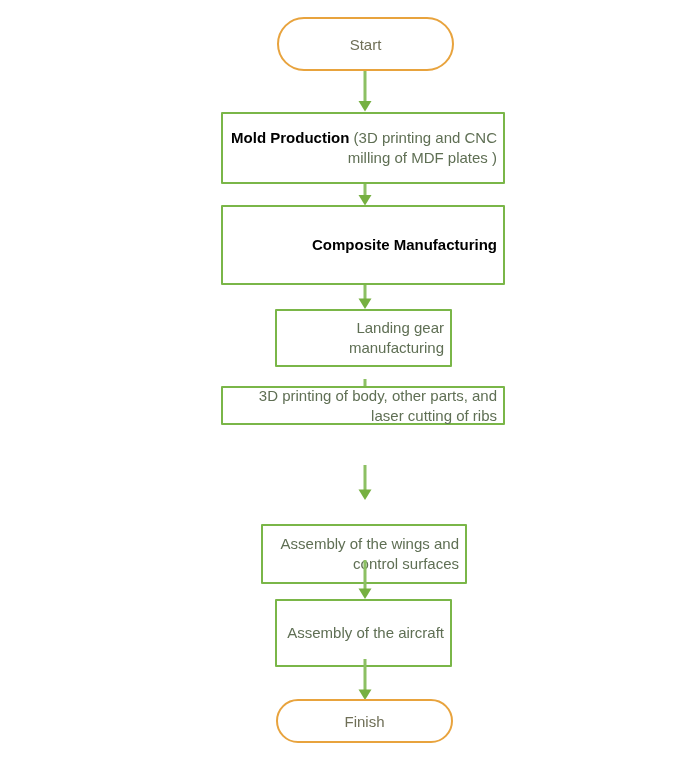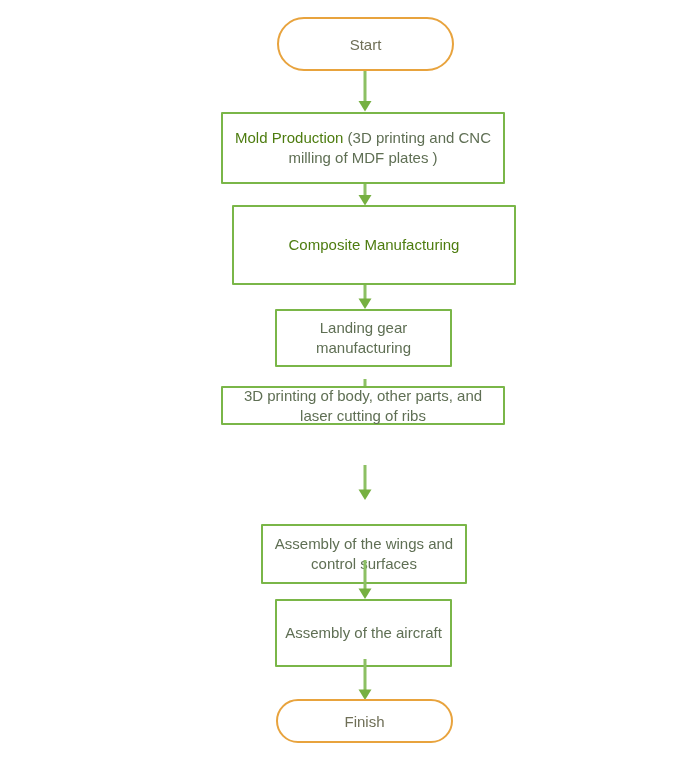--- a/index.html
+++ b/index.html
@@ -19,43 +19,43 @@
     height: 765px;
     overflow: hidden;
   }
   .node {
     position: absolute;
     box-sizing: border-box;
     background: #ffffff;
     display: flex;
     align-items: center;
     justify-content: center;
-    text-align: center;
+    text-align: right;
   }
   .terminator {
     border: 2px solid #e8a33d;
     border-radius: 999px;
     color: #6f6f57;
     font-size: 15px;
   }
   .process {
     border: 2px solid #7ab648;
     border-radius: 1px;
     color: #5f6f54;
     font-size: 15px;
     line-height: 1.32;
     padding: 2px 6px;
   }
   .process .txt {
     display: block;
     width: 100%;
   }
   .process b {
-    color: #4d7c0f;
-    font-weight: normal;
+    color: #000000;
+    font-weight: bold;
   }
   .arrow {
     position: absolute;
   }
   .arrow svg {
     display: block;
     overflow: visible;
   }
 </style>
 </head>
@@ -78,21 +78,21 @@
     <span class="txt"><b>Mold Production</b><span> (3D printing and CNC milling of MDF plates )</span></span>
   </div>
 
   <div class="arrow" style="left:358px; top:184px;">
     <svg width="14" height="22" viewBox="0 0 14 22">
       <rect x="5.5" y="0" width="3" height="12" fill="#8cc063"></rect>
       <polygon points="0.5,11 13.5,11 7,21.5" fill="#76b041"></polygon>
     </svg>
   </div>
 
-  <div class="node process" style="left:221px; top:205px; width:284px; height:80px;margin-left:11px;">
+  <div class="node process" style="left:221px; top:205px; width:284px; height:80px;">
     <span class="txt"><b>Composite Manufacturing</b><br></span>
   </div>
 
   <div class="arrow" style="left:358px; top:285px;">
     <svg width="14" height="25" viewBox="0 0 14 25">
       <rect x="5.5" y="0" width="3" height="14" fill="#8cc063"></rect>
       <polygon points="0.5,13.5 13.5,13.5 7,24" fill="#76b041"></polygon>
     </svg>
   </div>
 

